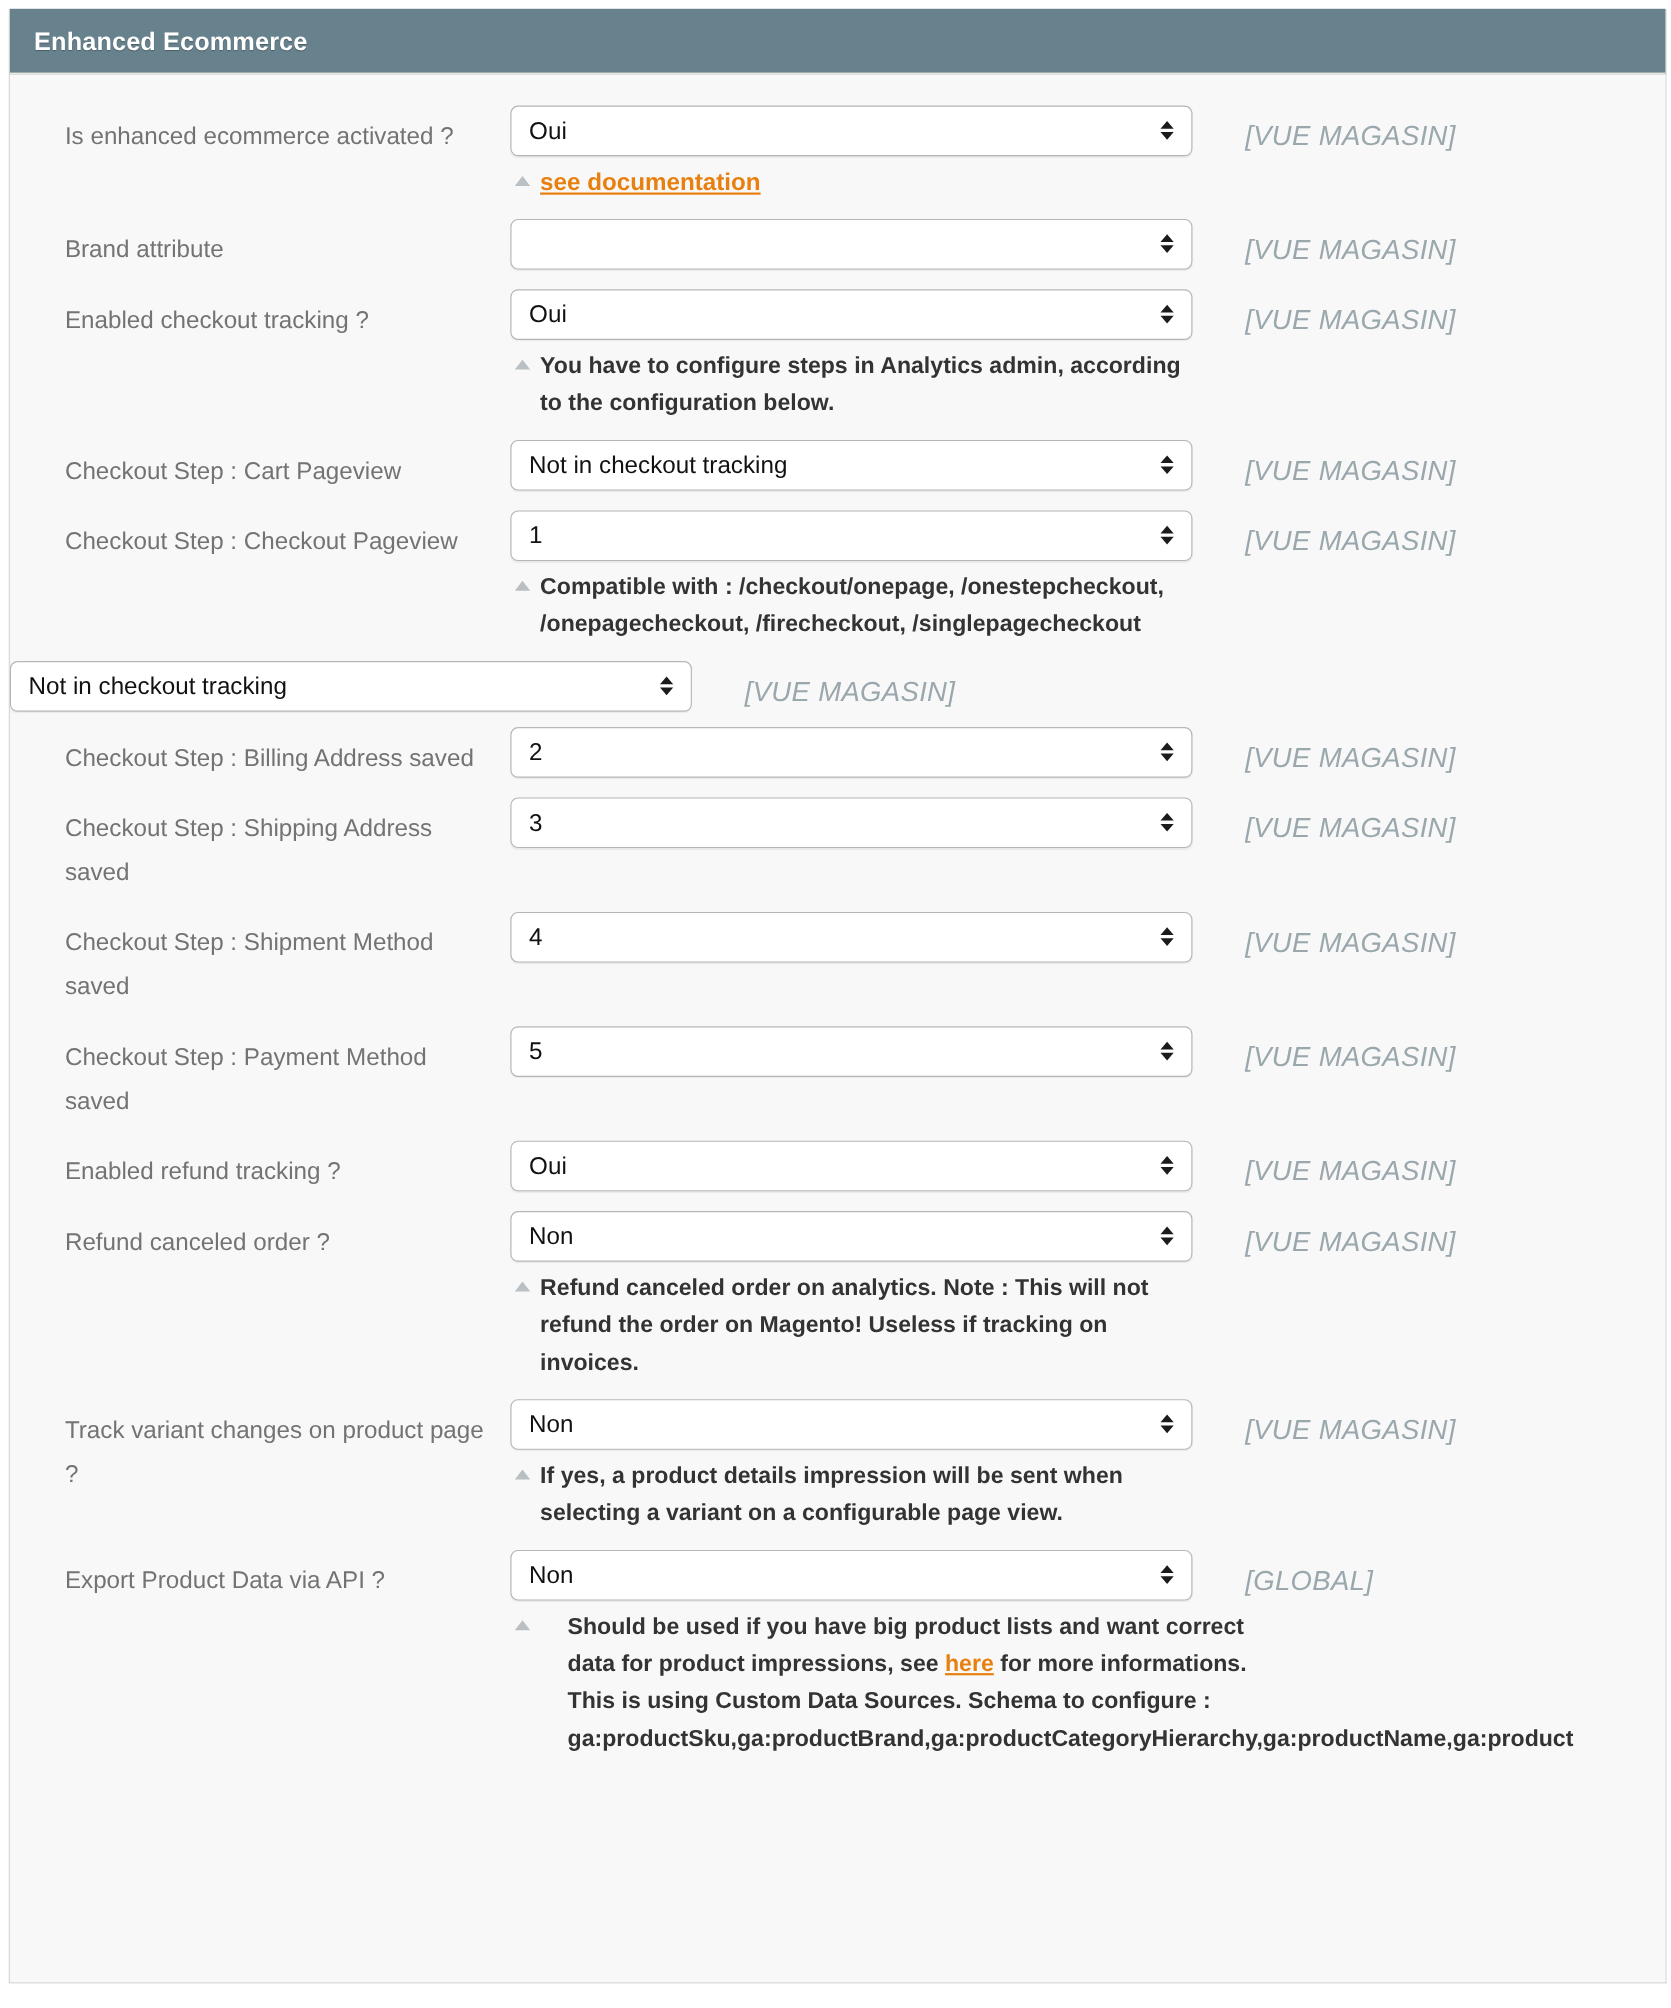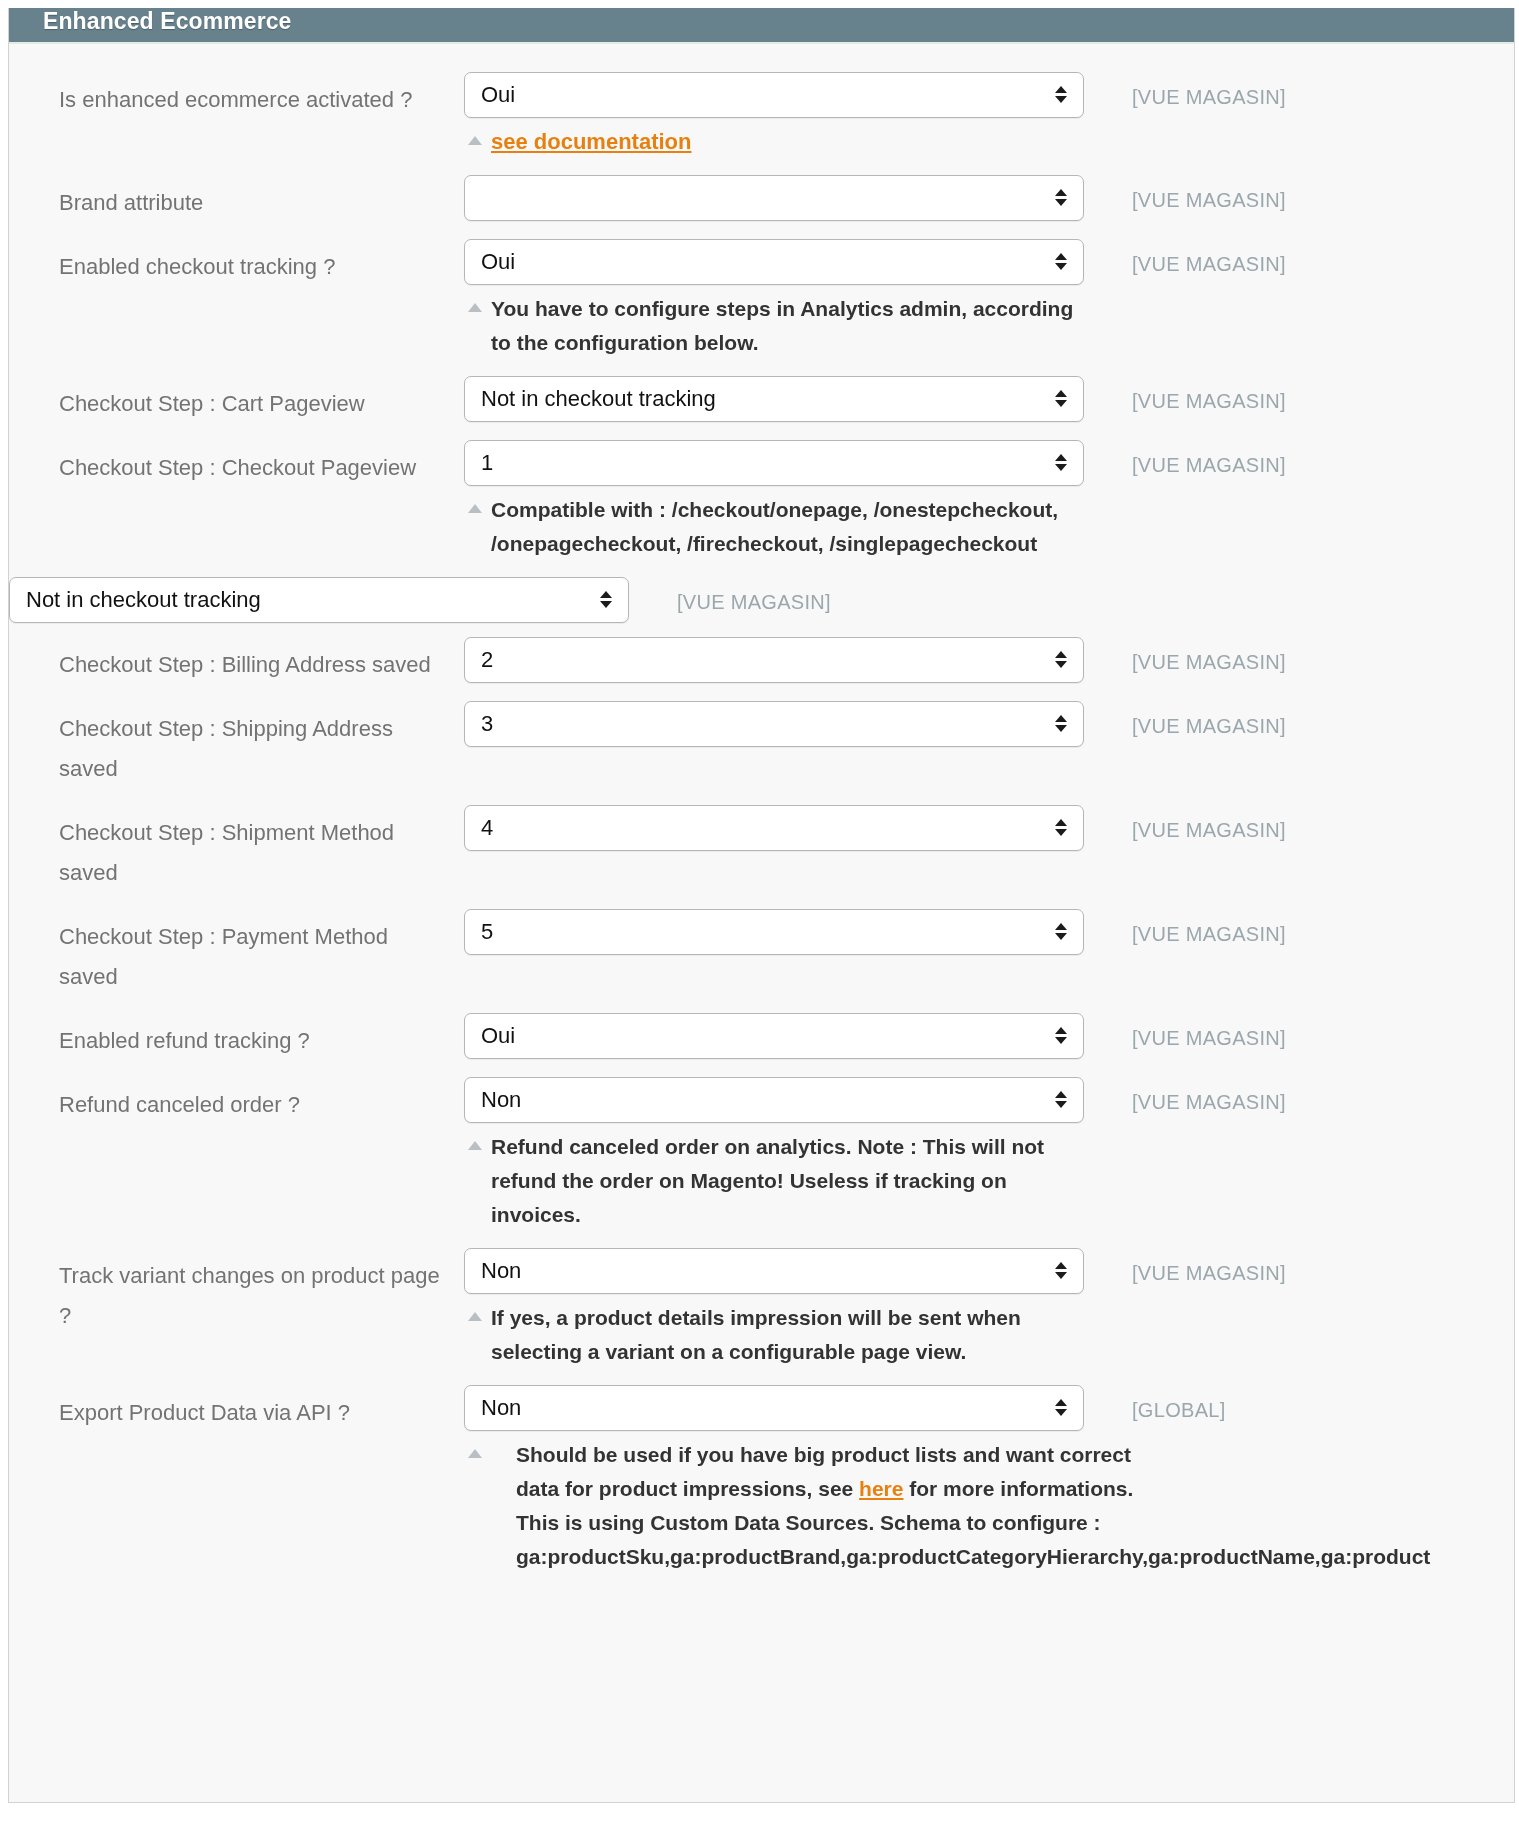--- a/index.html
+++ b/index.html
@@ -25,26 +25,26 @@
     width: 1507px;
     height: 1795px;
     background: #f8f8f8;
     border: 1px solid #d2d2d2;
     border-top: none;
     display: flex;
     flex-direction: column;
   }
   .panel-header {
     flex: 0 0 auto;
-    height: 36px;
+    height: 60px;
     background: #67828d;
     border-bottom: 2px solid #e9e9e4;
     display: flex;
-    align-items: flex-start;
-    padding-left: 34px;
+    align-items: center;
+    padding-left: 22px;
   }
   .panel-header-title {
     color: #ffffff;
     font-size: 23px;
     font-weight: bold;
     letter-spacing: 0.1px;
     text-shadow: 0 1px 1px rgba(0,0,0,0.28);
   }
   .panel-body {
     flex: 1 1 auto;
@@ -71,24 +71,25 @@
     font-family: "Liberation Sans", sans-serif;
   }
   .field-control {
     flex: 0 0 620px;
     width: 620px;
   }
   .field-scope {
     flex: 1 1 auto;
     padding-left: 48px;
     padding-top: 14px;
-    font-size: 20px;
+    font-size: 25px;
     color: #9aa7ad;
     letter-spacing: 0.3px;
     white-space: nowrap;
+    font-style: italic;
   }
 
   
   .select-wrap {
     position: relative;
     width: 620px;
     height: 44px;
   }
   .select-box {
     width: 620px;

